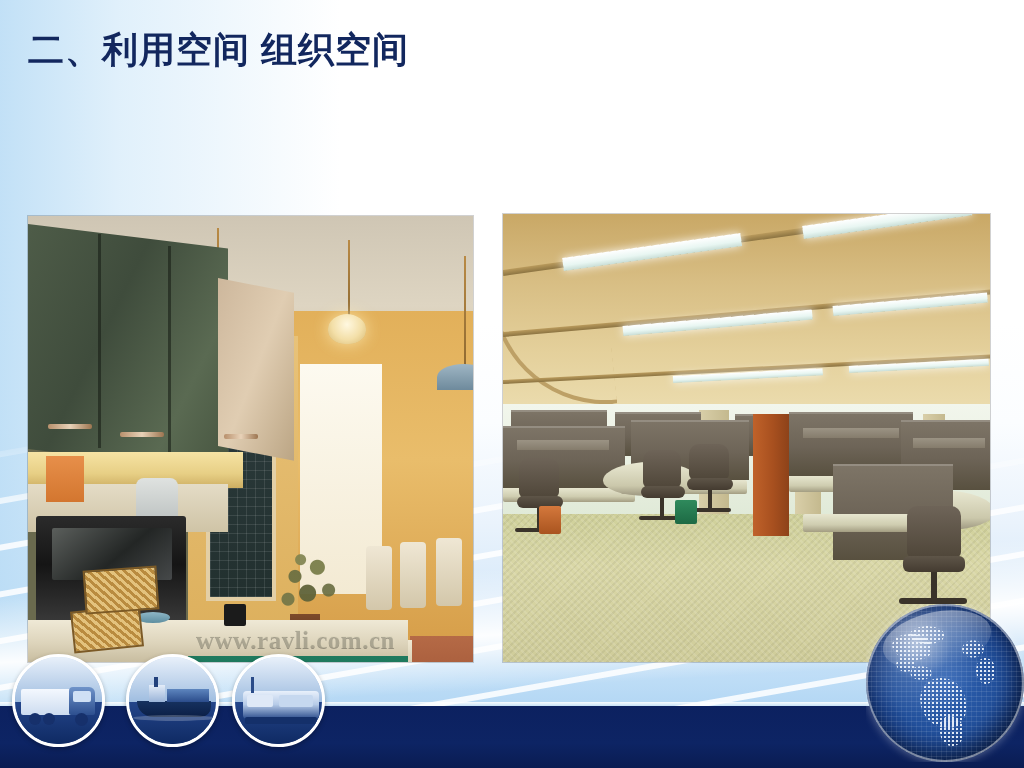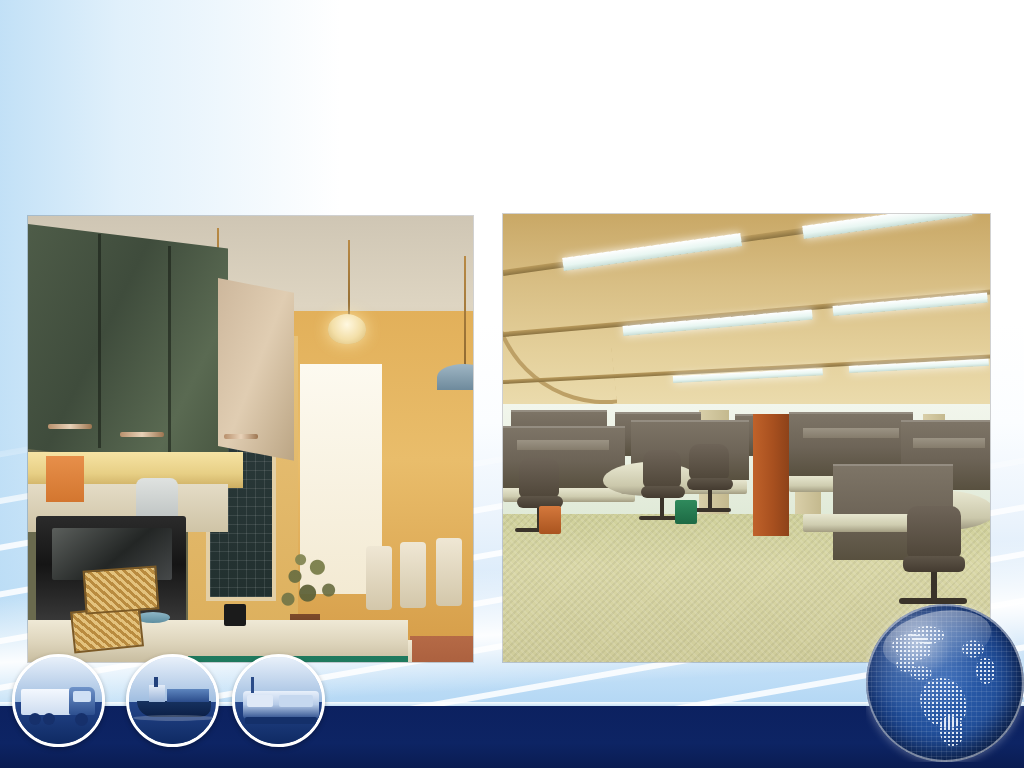--- a/index.html
+++ b/index.html
@@ -430,20 +430,21 @@
 <body>
 
 <div id="slide">
 
   <div class="bg-base"></div>
   <div class="bg-left-wash"></div>
   <div class="bg-stripes"></div>
   <div class="bg-sweep"></div>
 
   <div class="title-block">
+    <div class="title-line title-sub">二、利用空间 组织空间</div>
   </div>
 
   <div class="photo" id="photo-kitchen">
     <div class="k-ceiling"></div>
     <div class="k-wall-yellow"></div>
     <div class="k-wall-yellow2"></div>
     <div class="k-wall-green"></div>
 
     <div class="k-window"></div>
 
@@ -491,20 +492,21 @@
     <div class="k-peninsula-front">
       
       
       
       
     </div>
 
     <div class="k-trivet" style="left:44px; top:392px; width:66px; height:38px; transform:rotate(-6deg);"></div>
     <div class="k-trivet" style="left:56px; top:352px; width:70px; height:40px; transform:rotate(-4deg);"></div>
 
+    <div class="watermark">www.ravli.com.cn</div>
   </div>
 
   <div class="photo" id="photo-office">
     <div class="o-ceiling"></div>
     <div class="o-curve"></div>
 
     <div class="o-ceiling-beam" style="left:0px; top:56px; width:500px; height:6px; transform:rotate(-8deg);"></div>
     <div class="o-ceiling-beam" style="left:0px; top:118px; width:500px; height:5px; transform:rotate(-5deg);"></div>
     <div class="o-ceiling-beam" style="left:0px; top:166px; width:500px; height:4px; transform:rotate(-3deg);"></div>
 

